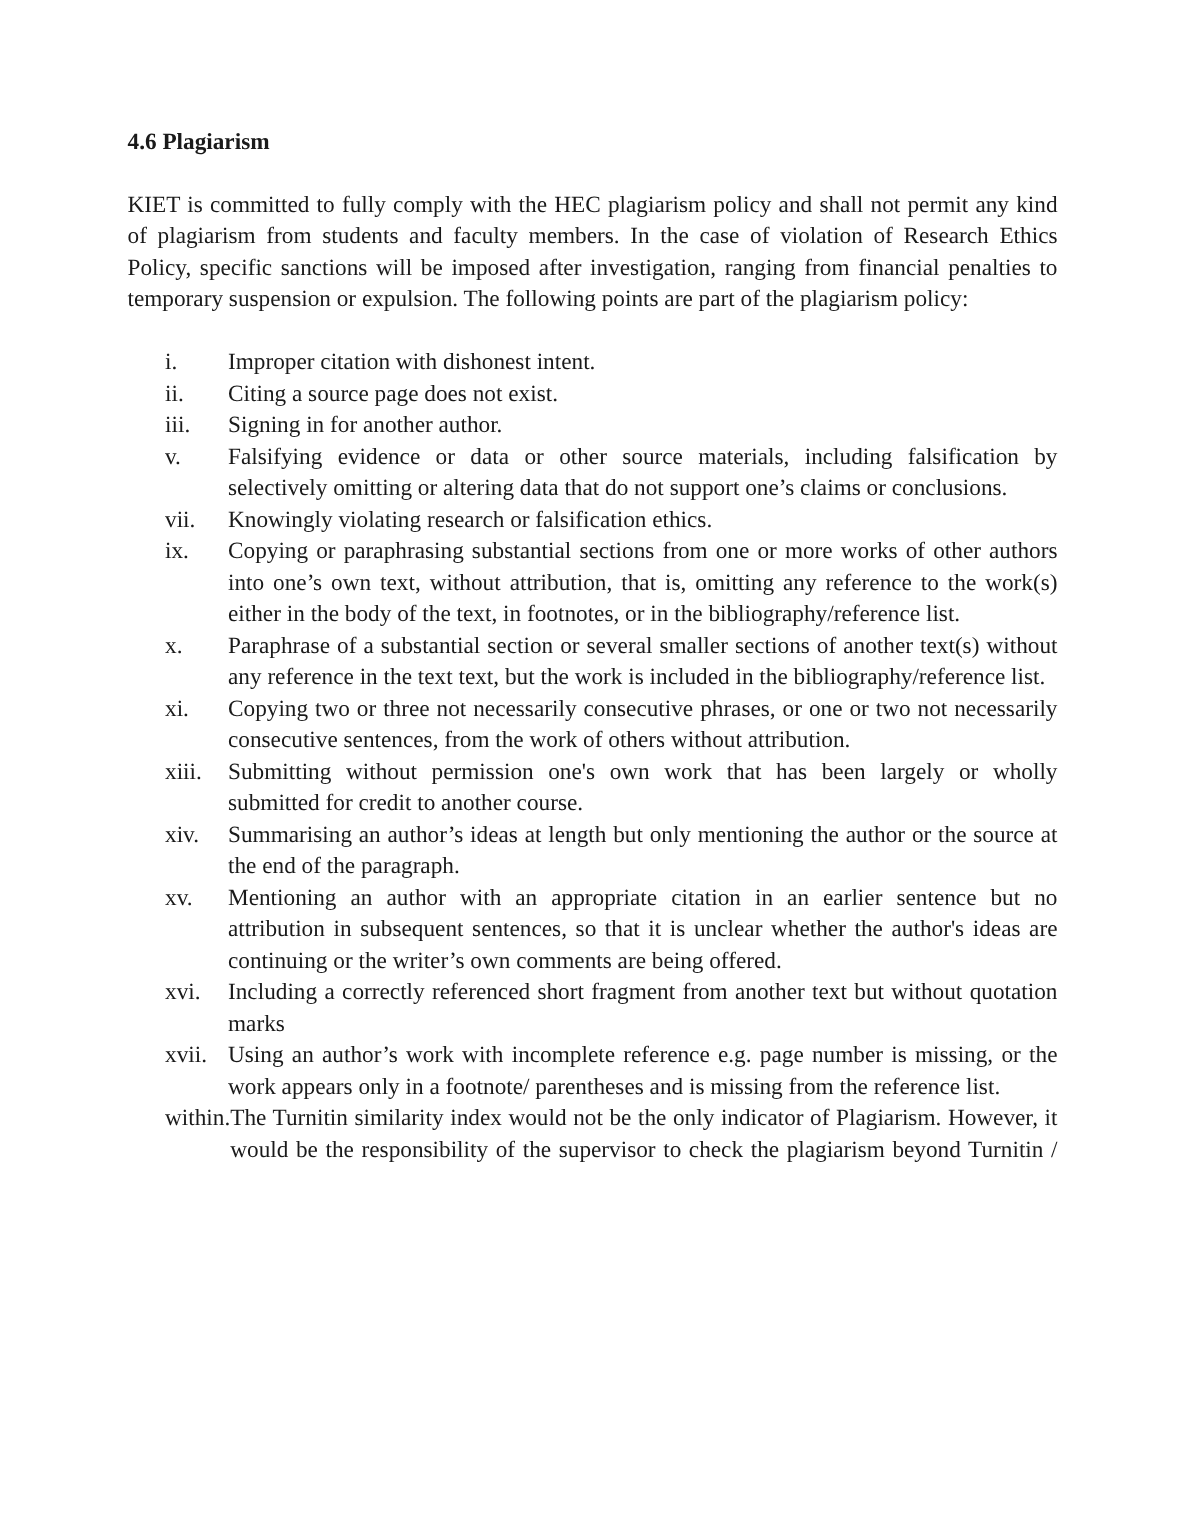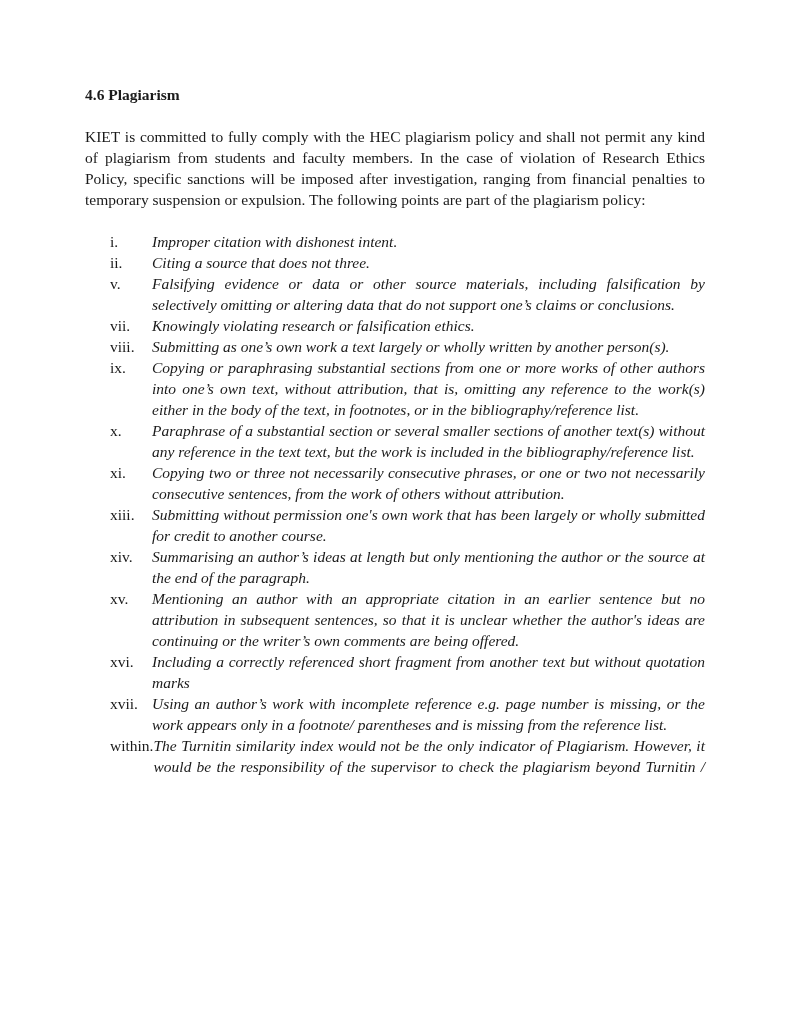--- a/index.html
+++ b/index.html
@@ -37,59 +37,58 @@
     display: flex;
     align-items: flex-start;
   }
   .plist .numeral {
     flex: 0 0 42px;
     text-align: left;
   }
   .plist .itext {
     flex: 1 1 auto;
     text-align: justify;
-    font-style: italic;
   }
 </style>
 </head>
 <body>
 
 <div class="page">
   <h2 class="heading">4.6 Plagiarism</h2>
 
   <p class="intro">KIET is committed to fully comply with the HEC plagiarism policy and shall not permit any kind of plagiarism from students and faculty members. In the case of violation of Research Ethics Policy, specific sanctions will be imposed after investigation, ranging from financial penalties to temporary suspension or expulsion. The following points are part of the plagiarism policy:</p>
 
   <div class="plist">
   <div class="row">
     <span class="numeral">i.</span>
     <span class="itext">Improper citation with dishonest intent.</span>
   </div>
 
   <div class="row">
     <span class="numeral">ii.</span>
-    <span class="itext">Citing a source that does not three.</span>
+    <span class="itext">Citing a source page does not exist.</span>
   </div>
 
+  <div class="row">
+    <span class="numeral">iii.</span>
+    <span class="itext">Signing in for another author.</span>
+  </div>
 
 
   <div class="row">
     <span class="numeral">v.</span>
     <span class="itext">Falsifying evidence or data or other source materials, including falsification by selectively omitting or altering data that do not support one’s claims or conclusions.</span>
   </div>
 
 
   <div class="row">
     <span class="numeral">vii.</span>
     <span class="itext">Knowingly violating research or falsification ethics.</span>
   </div>
 
-  <div class="row">
-    <span class="numeral">viii.</span>
-    <span class="itext">Submitting as one’s own work a text largely or wholly written by another person(s).</span>
-  </div>
 
   <div class="row">
     <span class="numeral">ix.</span>
     <span class="itext">Copying or paraphrasing substantial sections from one or more works of other authors into one’s own text, without attribution, that is, omitting any reference to the work(s) either in the body of the text, in footnotes, or in the bibliography/reference list.</span>
   </div>
 
   <div class="row">
     <span class="numeral">x.</span>
     <span class="itext">Paraphrase of a substantial section or several smaller sections of another text(s) without any reference in the text text, but the work is included in the bibliography/reference list.</span>
   </div>

